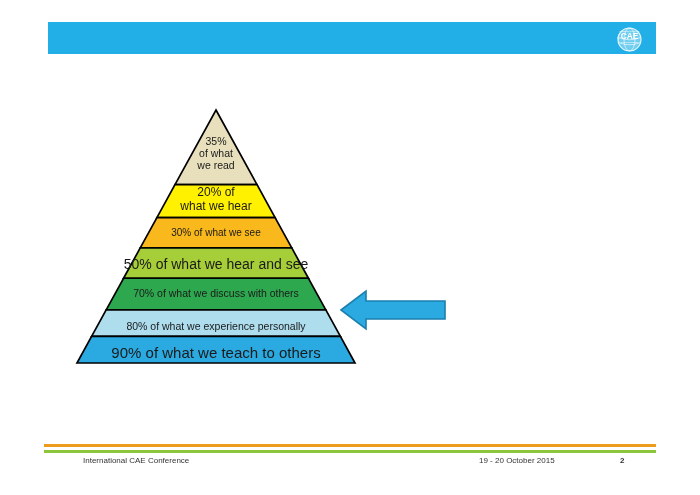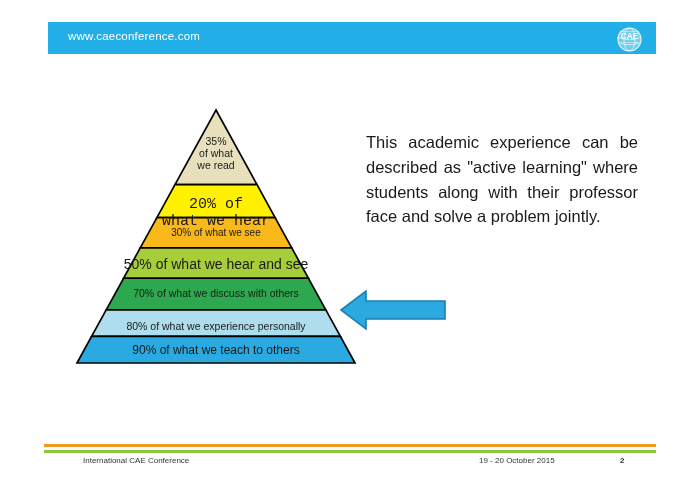--- a/index.html
+++ b/index.html
@@ -143,21 +143,20 @@
   #footer-left  { left: 83px; }
   #footer-center{ left: 456px; margin-left: 23px; }
   #footer-page  { left: 620px; font-weight: bold; }
 </style>
 </head>
 <body>
 
 <div id="slide">
 
   <div id="header-bar" style="background: rgb(34, 175, 232);">
-    <span id="header-url">www.caeconference.com</span>
 
     <span id="cae-logo">
       <svg width="29" height="29" viewBox="0 0 29 29" aria-hidden="true">
         <circle cx="14.5" cy="15.5" r="11.5" fill="#7FD3F0" opacity="0.85"></circle>
         <circle cx="14.5" cy="15.5" r="11.5" fill="none" stroke="#ffffff" stroke-width="1.1" opacity="0.9"></circle>
         <path d="M3.6 13.5 q11 4.5 21.8 0" fill="none" stroke="#ffffff" stroke-width="0.8" opacity="0.8"></path>
         <path d="M3.6 18.5 q11 4.5 21.8 0" fill="none" stroke="#ffffff" stroke-width="0.8" opacity="0.8"></path>
         <ellipse cx="14.5" cy="15.5" rx="5.5" ry="11.5" fill="none" stroke="#ffffff" stroke-width="0.8" opacity="0.75"></ellipse>
         <path d="M2.2 14.5 a11.5 11.5 0 0 1 9 -10.2 a9 9 0 0 0 -6.6 13.5 z" fill="#ffffff" opacity="0.55"></path>
         <text x="14.5" y="15.2" text-anchor="middle" font-family="Liberation Sans, sans-serif" font-size="8.4" font-weight="bold" fill="#ffffff">CAE</text>
@@ -175,37 +174,36 @@
         <polygon points="82.92500000000001,109.52499999999999 201.075,109.52499999999999 217.755,139.88500000000002 66.24499999999999,139.88500000000002" fill="#F9B81B" stroke="#000000" stroke-width="1.7" stroke-linejoin="miter"></polygon>
         <polygon points="66.24499999999999,139.88500000000002 217.755,139.88500000000002 234.435,170.245 49.565,170.245" fill="#A6CE39" stroke="#000000" stroke-width="1.7" stroke-linejoin="miter"></polygon>
         <polygon points="49.565,170.245 234.435,170.245 251.81,201.87 32.19,201.87" fill="#2EA84F" stroke="#000000" stroke-width="1.7" stroke-linejoin="miter"></polygon>
         <polygon points="32.19,201.87 251.81,201.87 266.405,228.435 17.595,228.435" fill="#AEDDEE" stroke="#000000" stroke-width="1.7" stroke-linejoin="miter"></polygon>
         <polygon points="17.595,228.435 266.405,228.435 281,255 3,255" fill="#2BAAE2" stroke="#000000" stroke-width="1.7" stroke-linejoin="miter"></polygon>
       </svg>
     <div id="pyramid-labels">
         <div class="tier-label" style="font-size: 10.5px; top: 28.3625px;">35%
 of what
 we read</div>
-        <div class="tier-label" style="font-size: 15px; top: 88px; font-family: Liberation Mono, monospace;">20% of
+        <div class="tier-label" style="font-size: 12px; top: 78px;">20% of
 what we hear</div>
         <div class="tier-label" style="font-size: 10px; top: 118.72px;">30% of what we see</div>
         <div class="tier-label" style="font-size: 14px; top: 149.08px;">50% of what we hear and see</div>
         <div class="tier-label" style="font-size: 10.5px; top: 180.072px;">70% of what we discuss with others</div>
         <div class="tier-label" style="font-size: 10.5px; top: 213px;">80% of what we experience personally</div>
-        <div class="tier-label" style="font-size: 12px; top: 235.732px;">90% of what we teach to others</div>
+        <div class="tier-label" style="font-size: 15px; top: 235.732px;">90% of what we teach to others</div>
       </div>
   </div>
 
   <div id="arrow">
     <svg width="110" height="44" viewBox="0 0 110 44" aria-hidden="true">
       <polygon id="arrow-shape" points="3,22 28,3 28,13 107,13 107,31 28,31 28,41" stroke-width="1.6" stroke-linejoin="miter" fill="#2BAAE2" stroke="#1B7FAE"></polygon>
     </svg>
   </div>
 
-  <div id="right-paragraph">This academic experience can be described as "active learning" where students along with their professor face and solve a problem jointly.</div>
 
   <div id="rule-orange" style="background: rgb(237, 155, 29);"></div>
   <div id="rule-green" style="background: rgb(140, 198, 62);"></div>
   <div class="footer-text" id="footer-left">International CAE Conference</div>
   <div class="footer-text" id="footer-center">19 - 20 October 2015</div>
   <div class="footer-text" id="footer-page">2</div>
 
 </div>
 
 </body></html>

